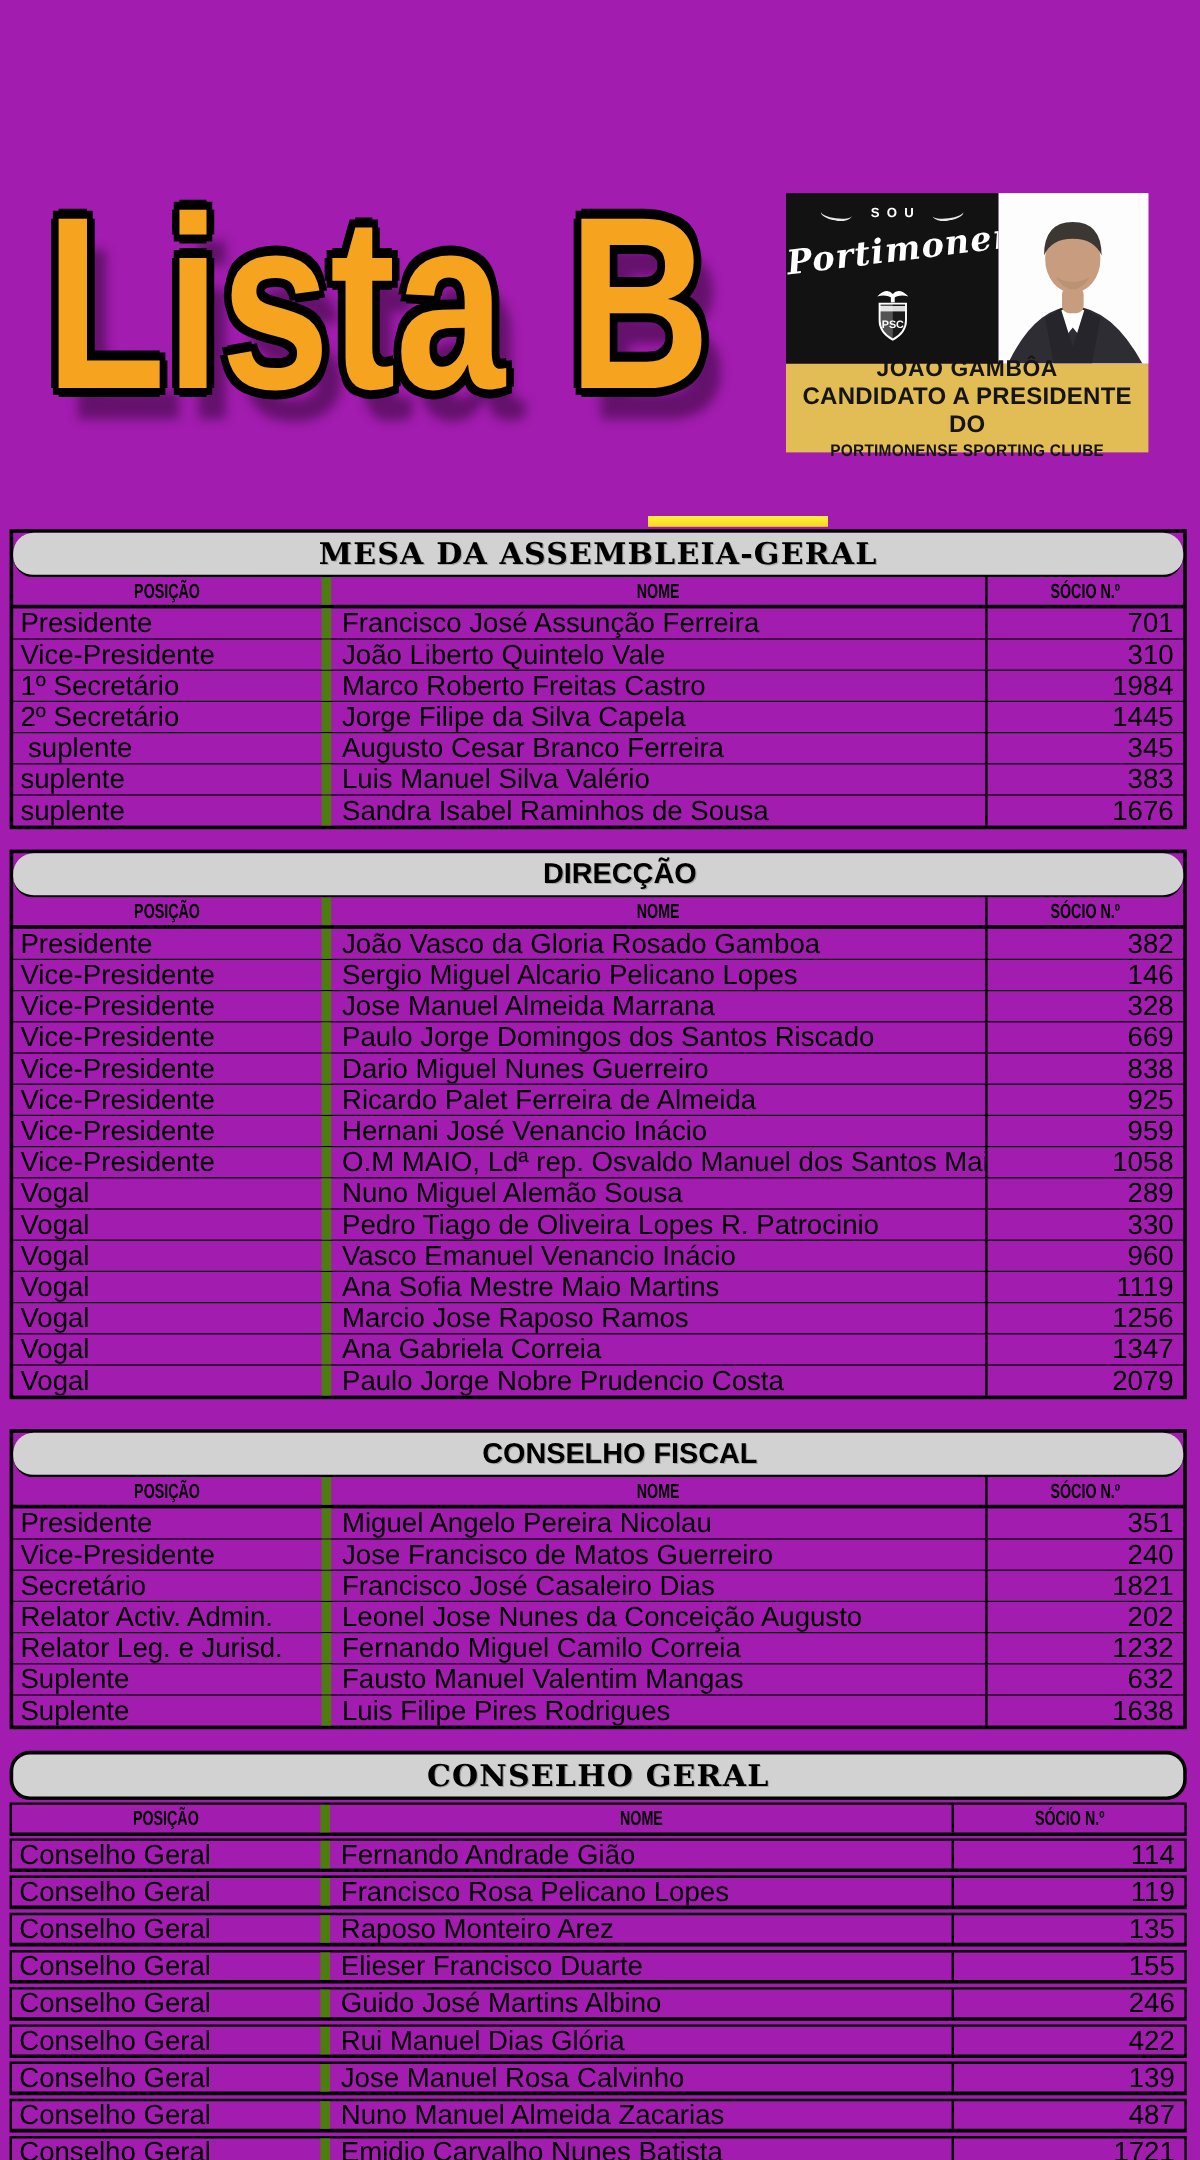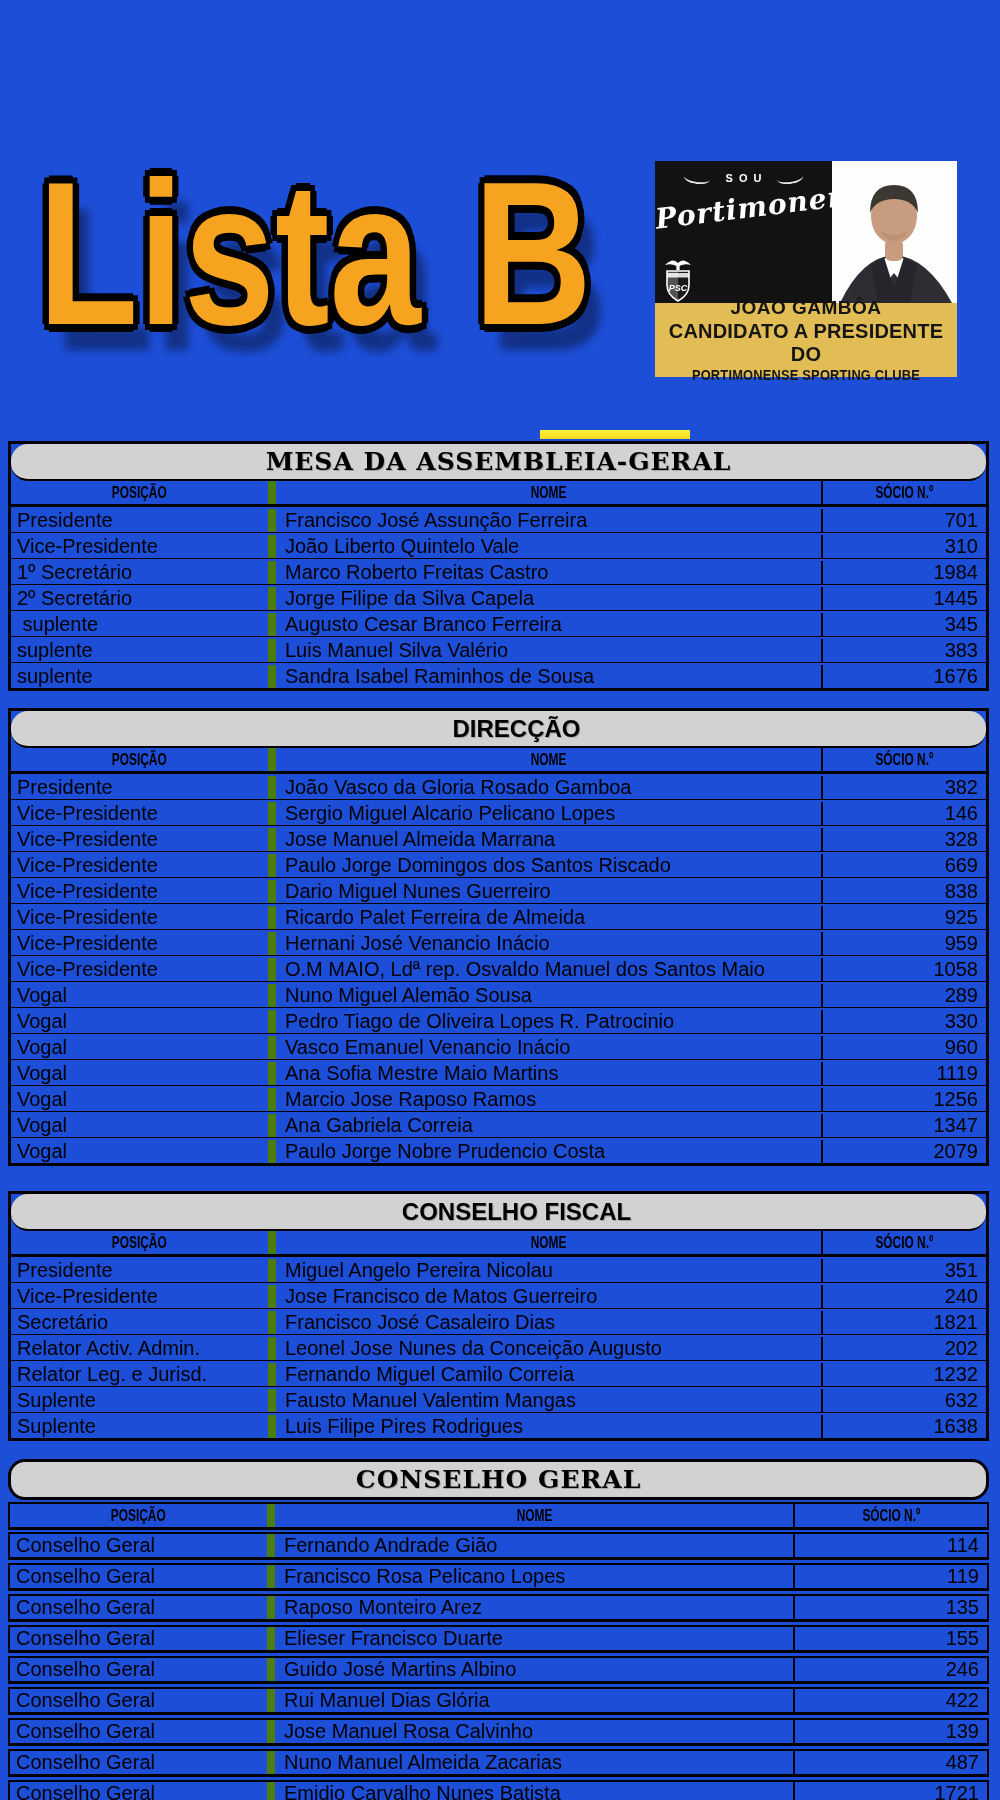--- a/index.html
+++ b/index.html
@@ -1,16 +1,16 @@
 <!DOCTYPE html>
 <html><head>
 <meta charset="utf-8">
 <style>
   html,body{margin:0;padding:0;background:#fff;}
-  .page{position:relative;width:1000px;height:1800px;background:#1d4ed8;overflow:hidden;
+  .page{position:relative;width:1000px;height:1800px;background:#a21caf;overflow:hidden;
         font-family:"Liberation Sans",sans-serif;color:#000;}
 
   
   .lista-art{position:absolute;left:38px;top:168px;display:flex;gap:66px;
              transform:scaleX(.80);transform-origin:left top;
              font-family:"Liberation Sans",sans-serif;font-weight:900;
              font-size:205px;line-height:170px;color:#F6A41F;
              text-shadow:
                -6px -6px 0 #000, 6px -6px 0 #000,-6px 6px 0 #000,6px 6px 0 #000,
                -8px 0 0 #000, 8px 0 0 #000, 0 -8px 0 #000, 0 8px 0 #000,
@@ -20,21 +20,21 @@
   .promo-card{position:absolute;left:655px;top:161px;width:302px;height:216px;}
   .card-top{display:flex;height:142px;}
   .brand-panel{position:relative;width:210px;background:#121212;color:#fff;overflow:hidden;}
   .sou-row{display:flex;align-items:center;justify-content:center;gap:10px;margin-top:11px;}
   .sou{font-size:11px;letter-spacing:6px;font-weight:700;padding-left:6px;}
   .arc{width:26px;height:10px;border-bottom:2px solid #fff;border-radius:50%;opacity:.9;}
   .arc.l{transform:rotate(8deg);} .arc.r{transform:rotate(-8deg);}
   .brand-script{font-family:"DejaVu Serif",serif;font-style:italic;font-weight:700;
                 font-size:28px;text-align:center;transform:rotate(-7deg);margin-top:8px;
                 letter-spacing:1px;white-space:nowrap;}
-  .crest-wrap{position:absolute;left:0;right:0;bottom:0;display:flex;font-style:italic;}
+  .crest-wrap{position:absolute;left:0;right:0;bottom:18px;display:flex;justify-content:center;}
   .photo{width:125px;height:142px;background:#fbfbfb;}
   .card-gold{height:74px;background:#E2BC55;text-align:center;color:#151515;
              display:flex;flex-direction:column;justify-content:center;gap:1px;}
   .cand-name{font-weight:800;font-size:19px;letter-spacing:.5px;}
   .cand-sub{font-weight:600;font-size:20px;letter-spacing:.2px;}
   .cand-club{font-weight:800;font-size:14px;letter-spacing:.2px;transform:scaleX(.92);}
 
   
   .yellow-mark{position:absolute;left:540px;top:430px;width:150px;height:9px;
                background:linear-gradient(#FFF23C,#F8D71E);}
@@ -43,21 +43,21 @@
   .tbl{position:absolute;left:8px;width:981px;box-sizing:border-box;}
   .tbl.joined{border:3px solid #000;}
   .tbl-title{height:35px;display:flex;align-items:center;justify-content:center;
              background:#D2D2D2;border-bottom:2px solid #000;
              text-shadow:1px 1px 0 rgba(110,110,110,.45);border-radius:17px;}
   .serif-title .tbl-title{font-family:"DejaVu Serif",serif;font-weight:700;font-size:25px;letter-spacing:1px;}
   .sans-title  .tbl-title{font-family:"Liberation Sans",sans-serif;font-weight:700;font-size:24px;padding-left:36px;}
   .tbl-hdr{display:flex;height:23px;border-bottom:3px solid #000;font-weight:700;}
   .tbl-hdr .cell{display:flex;align-items:center;justify-content:center;font-size:17px;}
   .tbl-hdr .cell span{display:inline-block;transform:scaleX(.70);white-space:nowrap;}
-  .row{display:flex;height:25px;border-bottom:1px solid #000;font-size:20px;align-items:flex-end;}
+  .row{display:flex;height:25px;border-bottom:1px solid #000;font-size:23px;}
   .joined .row:last-child{border-bottom:none;}
   .cell{box-sizing:border-box;display:flex;align-items:center;overflow:hidden;}
   .c-pos{width:265px;border-right:8px solid #4d7c0f;padding-left:6px;white-space:pre;}
   .c-nome{flex:1;border-right:2px solid #000;padding-left:9px;white-space:nowrap;}
   .c-socio{width:163px;justify-content:flex-end;padding-right:8px;}
   .tbl-hdr .c-pos,.tbl-hdr .c-nome{padding-left:0;justify-content:center;}
   
   .tbl.boxed{border:none;}
   .boxed .tbl-title,.boxed .tbl-hdr,.boxed .row{border:2px solid #000;margin-bottom:2px;}
   .boxed .tbl-title{border-width:3px;height:35px;}

